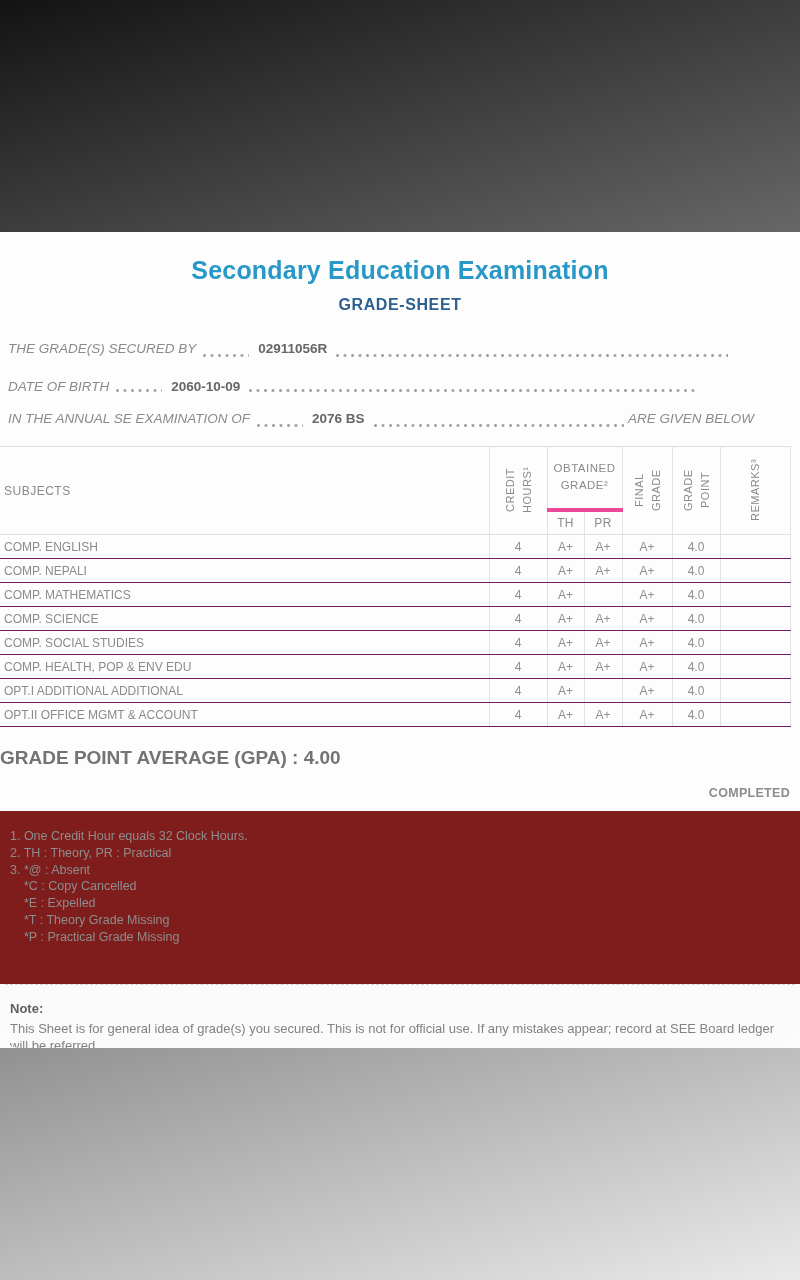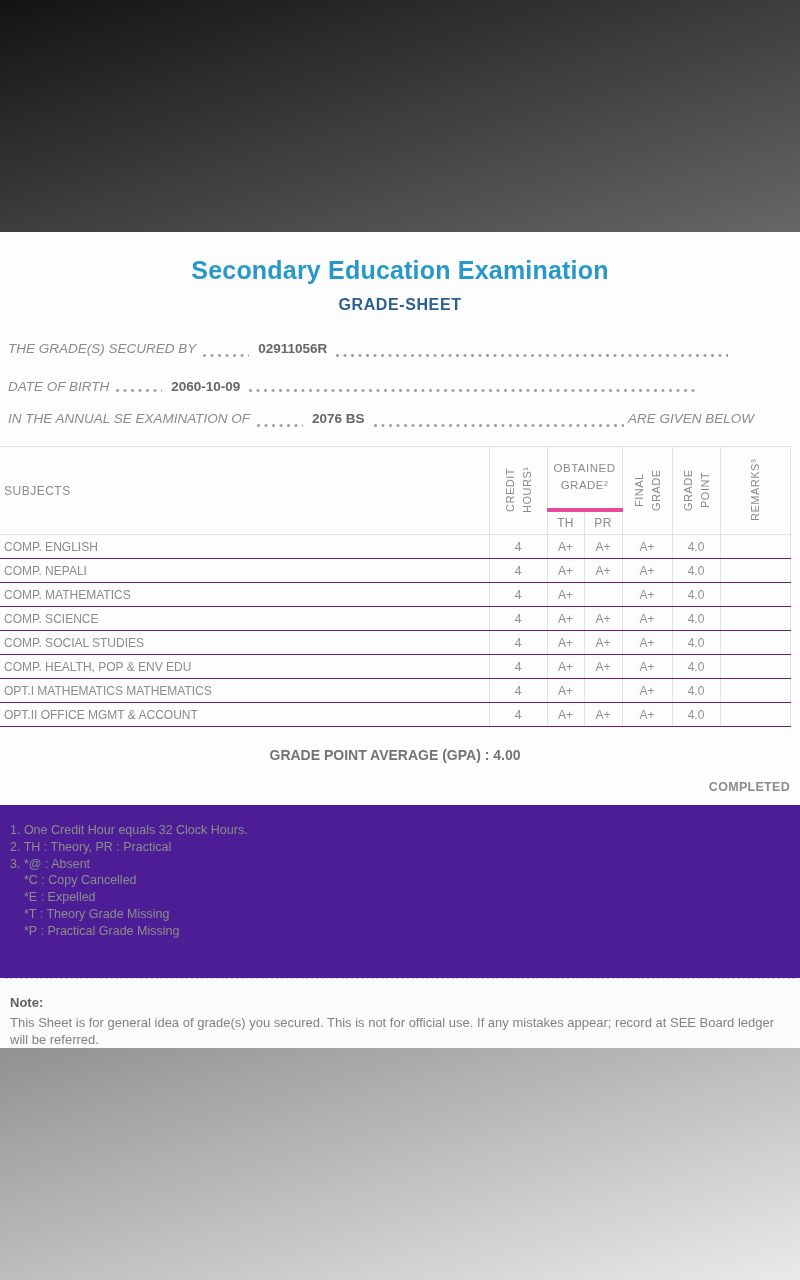--- a/index.html
+++ b/index.html
@@ -77,30 +77,30 @@
     display:inline-block; writing-mode:vertical-rl; transform:rotate(180deg);
     height:66px; line-height:1.5; white-space:normal;
   }
   tbody td {
     height:24px; font-size:12px; color:#8f8f8f; text-align:center;
     border-bottom:1px solid #701a75;
   }
   tbody td.subj { text-align:left; padding-left:4px; color:#8b8b8b; }
 
   .gpa-line {
-    margin-top:20px; text-align:center; padding-right:10px;
-    font-size:14px; font-weight:700; color:#737373;
+    margin-top:20px; text-align:left; padding-right:10px;
+    font-size:19px; font-weight:700; color:#737373;
   }
   .status-line {
     margin-top:17px; text-align:right; padding-right:10px;
     font-size:12.5px; font-weight:700; color:#8c8c8c; letter-spacing:0.3px;padding-left:28px;
   }
 
   .footnotes {
-    margin-top:11px; background:#4c1d95; padding:17px 10px 38px 10px;
+    margin-top:11px; background:#7f1d1d; padding:17px 10px 38px 10px;
   }
   .fnote { font-size:12.5px; color:#8d8d8d; line-height:16.8px; }
   .fnote.sub { padding-left:14px; }
 
   .divider { border-top:1px dashed #d2d2d2; margin:0 5px; }
 
   .note {
     background:#fbfbfb; padding:16px 16px 0 10px; height:104px;
   }
   .note-heading { font-size:13px; font-weight:700; color:#5f5f5f; margin-bottom:4px; }
@@ -211,21 +211,21 @@
       <tr>
         <td class="subj">COMP. HEALTH, POP &amp; ENV EDU</td>
         <td class="cb">4</td>
         <td class="cb">A+</td>
         <td class="cb">A+</td>
         <td class="cb">A+</td>
         <td class="cb">4.0</td>
         <td class="cb cr"></td>
       </tr>
       <tr>
-        <td class="subj">OPT.I MATHEMATICS MATHEMATICS</td>
+        <td class="subj">OPT.I ADDITIONAL ADDITIONAL</td>
         <td class="cb">4</td>
         <td class="cb">A+</td>
         <td class="cb"></td>
         <td class="cb">A+</td>
         <td class="cb">4.0</td>
         <td class="cb cr"></td>
       </tr>
       <tr>
         <td class="subj">OPT.II OFFICE MGMT &amp; ACCOUNT</td>
         <td class="cb">4</td>

